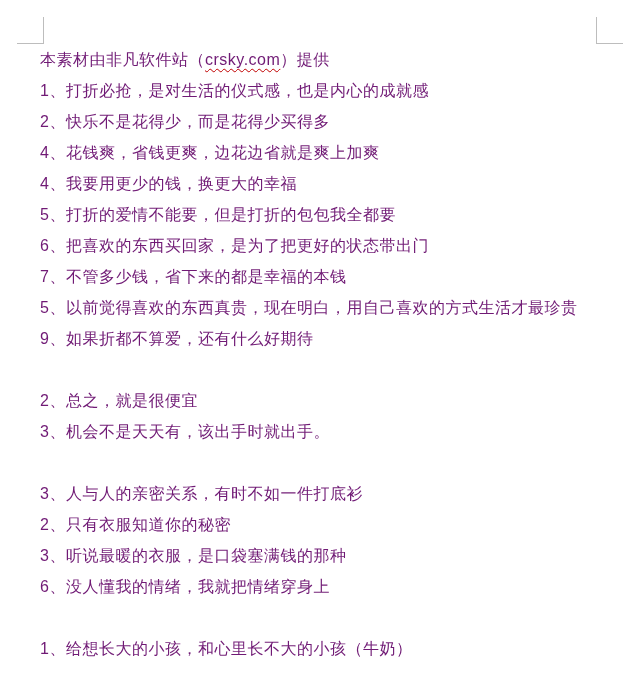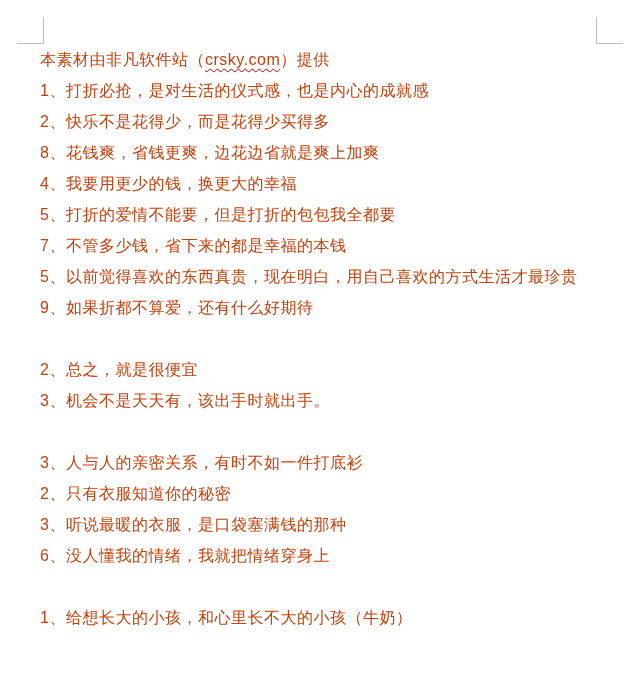--- a/index.html
+++ b/index.html
@@ -39,21 +39,21 @@
     top: 44px;
     width: 580px;
   }
   .line {
     margin: 0;
     padding: 0;
     height: 31px;
     line-height: 31px;
     font-size: 16px;
     letter-spacing: 0.5px;
-    color: #c2410c;
+    color: #701a75;
     white-space: nowrap;
   }
   .misspell {
     text-decoration: underline;
     text-decoration-style: wavy;
     text-decoration-color: #c00000;
     text-decoration-thickness: 1px;
     text-underline-offset: 3px;
   }
 </style>
@@ -64,23 +64,24 @@
 
   <div class="mark mark-tl"></div>
   <div class="mark mark-tr"></div>
 
   <div class="doc">
 
     <p class="line"><span>本素材由非凡软件站（</span><span class="misspell">crsky.com</span><span>）提供</span></p>
 
     <p class="line">1、打折必抢，是对生活的仪式感，也是内心的成就感</p>
     <p class="line">2、快乐不是花得少，而是花得少买得多</p>
-    <p class="line">8、花钱爽，省钱更爽，边花边省就是爽上加爽</p>
+    <p class="line">4、花钱爽，省钱更爽，边花边省就是爽上加爽</p>
     <p class="line">4、我要用更少的钱，换更大的幸福</p>
     <p class="line">5、打折的爱情不能要，但是打折的包包我全都要</p>
+    <p class="line">6、把喜欢的东西买回家，是为了把更好的状态带出门</p>
     <p class="line">7、不管多少钱，省下来的都是幸福的本钱</p>
     <p class="line">5、以前觉得喜欢的东西真贵，现在明白，用自己喜欢的方式生活才最珍贵</p>
     <p class="line">9、如果折都不算爱，还有什么好期待</p>
 
     <p class="line blank"></p>
 
     <p class="line">2、总之，就是很便宜</p>
     <p class="line">3、机会不是天天有，该出手时就出手。</p>
 
     <p class="line blank"></p>

